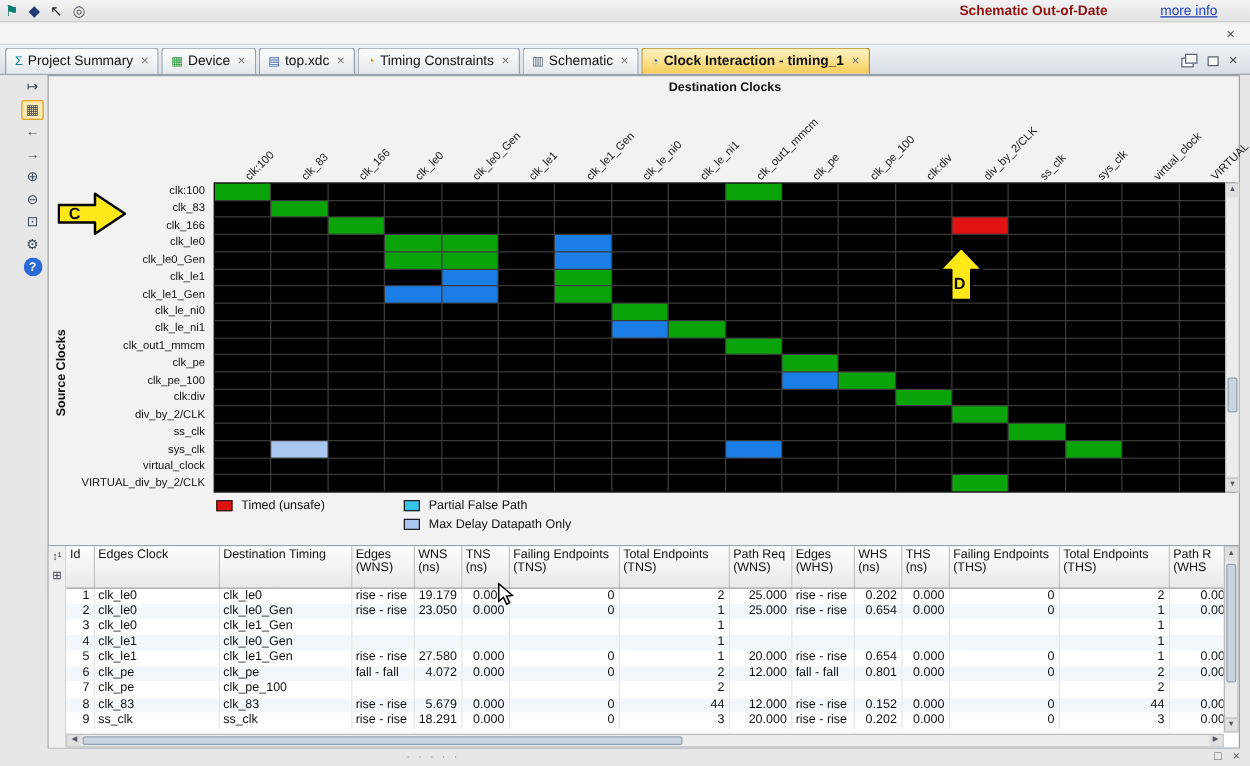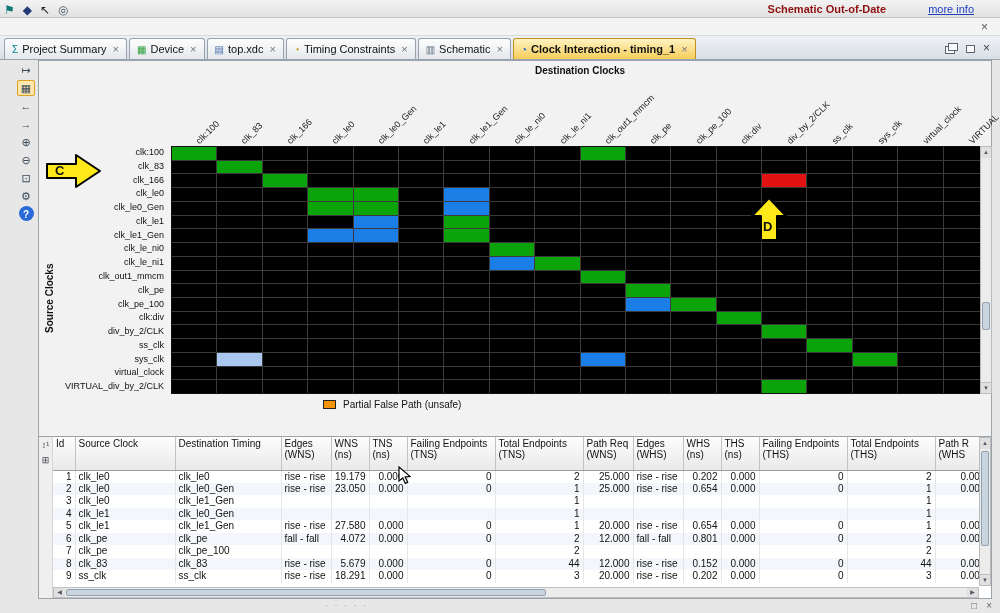--- a/index.html
+++ b/index.html
@@ -541,25 +541,33 @@
       </div>
 
     <div class="vscroll" style="left:941px;top:85px;height:248px;">
       <span class="vs-arrow" style="top:0;">▲</span>
       <span class="vs-thumb" style="top:155px;height:28px;"></span>
       <span class="vs-arrow" style="bottom:0;border-bottom:none;border-top:1px solid #c0c0c0;">▼</span>
     </div>
 
     <div class="legend" id="legend">
         <div class="lg-col">
+          <div class="lg-item">
+            <span class="lg-swatch" style="background: rgb(224, 18, 18);"></span>
+            <span class="lg-label">Timed (unsafe)</span>
+          </div>
         </div>
         <div class="lg-col">
           <div class="lg-item">
-            <span class="lg-swatch" style="background: rgb(245, 147, 0);"></span>
-            <span class="lg-label">Partial False Path (unsafe)</span>
+            <span class="lg-swatch" style="background: rgb(53, 195, 234);"></span>
+            <span class="lg-label">Partial False Path</span>
+          </div>
+          <div class="lg-item">
+            <span class="lg-swatch" style="background: rgb(169, 199, 239);"></span>
+            <span class="lg-label">Max Delay Datapath Only</span>
           </div>
         </div>
       </div>
 
     <svg class="annot" style="left:7px;top:92px;" width="56" height="36">
       <polygon points="1,11 30,11 30,2 54,18 30,34 30,25 1,25" fill="#ffe81a" stroke="#000" stroke-width="2" stroke-linejoin="round"></polygon>
     </svg>
     <span class="annot-letter" style="left:16px;top:102px;">C</span>
 
     <svg class="annot" style="left:712px;top:136px;" width="36" height="44">
@@ -571,21 +579,21 @@
   <div class="table-pane">
     <div class="tside" id="tsideIcons">
         <div class="tsicon">↕¹</div>
         <div class="tsicon">⊞</div>
       </div>
     <div class="twrap">
       <table>
         <thead>
             <tr id="theadRow">
               <th style="width: 22px;">Id</th>
-              <th style="width: 100px;">Source Clock</th>
+              <th style="width: 100px;">Edges Clock</th>
               <th style="width: 106px;">Destination Timing</th>
               <th style="width: 50px;">Edges
 (WNS)</th>
               <th style="width: 38px;">WNS
 (ns)</th>
               <th style="width: 38px;">TNS
 (ns)</th>
               <th style="width: 88px;">Failing Endpoints
 (TNS)</th>
               <th style="width: 88px;">Total Endpoints

